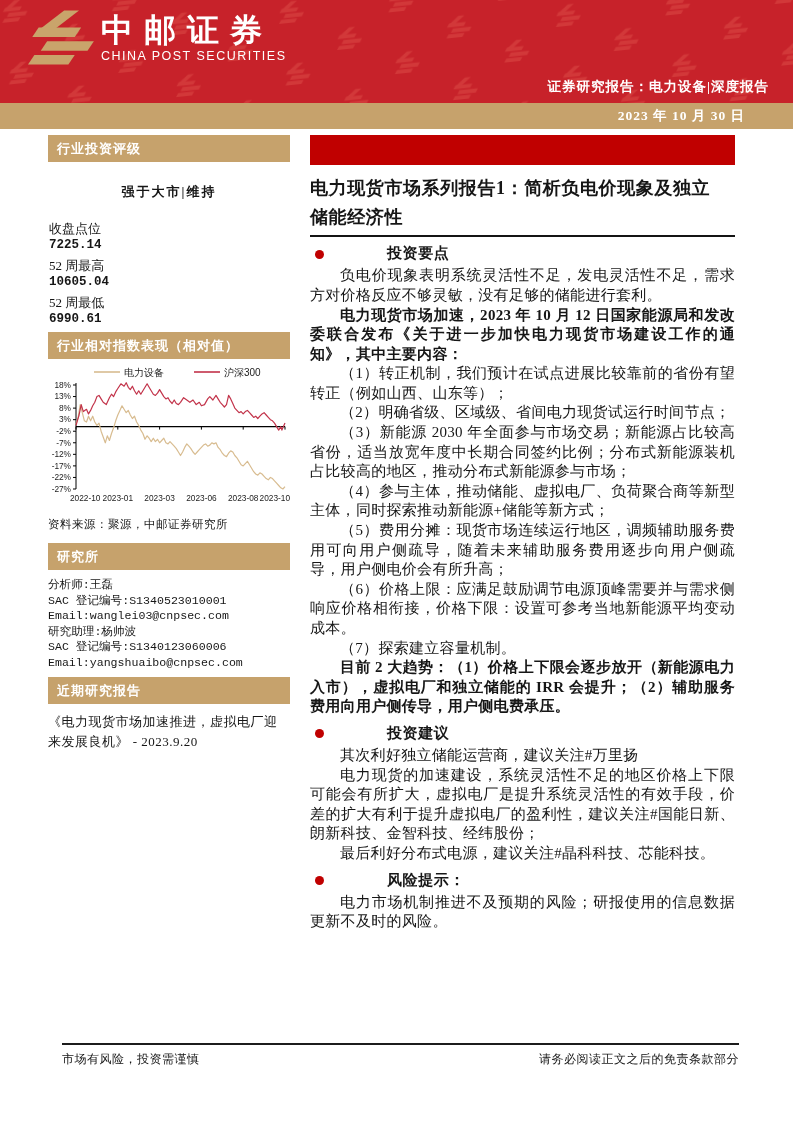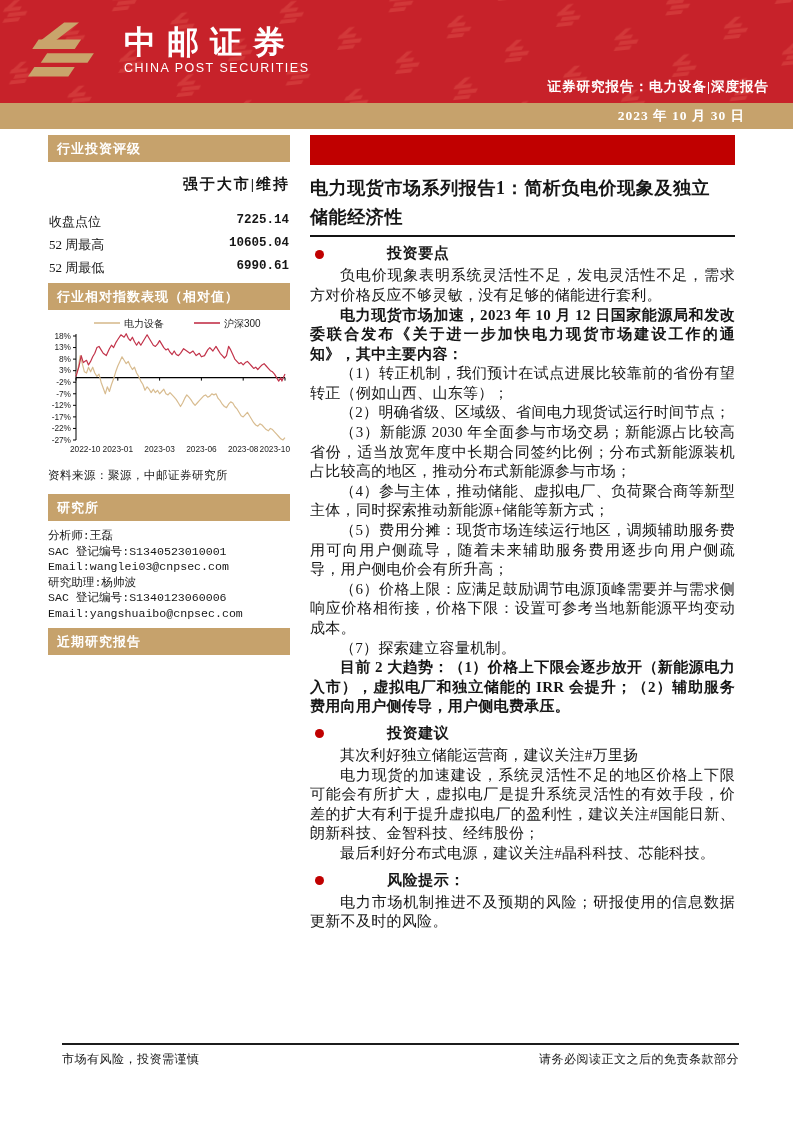--- a/index.html
+++ b/index.html
@@ -2,38 +2,38 @@
 <html><head>
 <meta charset="utf-8">
 <style>
   html,body{margin:0;padding:0;background:#9a9a9a;}
   .page{position:relative;width:793px;height:1122px;background:#ffffff;margin:0 auto;
         font-family:"Liberation Serif","DejaVu Serif",serif;color:#161616;overflow:hidden;}
 
   
   .brand{position:absolute;left:0;top:0;width:793px;height:103px;background:#C7222A;}
   .brand svg.bg{position:absolute;left:0;top:0;width:100%;height:100%;display:block;}
-  .logo-row{position:absolute;left:28px;top:16px;display:flex;align-items:center;gap:28px;}
+  .logo-row{position:absolute;left:28px;top:4px;display:flex;align-items:center;gap:5px;}
   .logo-mark{width:68px;height:68px;flex:none;}
   .logo-cn{color:#fff;font-size:32px;font-weight:bold;letter-spacing:11px;white-space:nowrap;
            font-family:"Liberation Sans","DejaVu Sans",sans-serif;line-height:1.1;}
   .logo-en{color:#fff;font-size:12.5px;letter-spacing:1.5px;white-space:nowrap;
            font-family:"Liberation Sans","DejaVu Sans",sans-serif;}
   .report-type{position:absolute;right:24px;bottom:7px;color:#fff;font-weight:bold;font-size:13.5px;letter-spacing:1px;}
   .date-band{position:absolute;left:0;top:103px;width:793px;height:26px;background:#C6A26C;
              color:#fff;font-size:13.5px;font-weight:bold;line-height:26px;text-align:right;
              padding-right:48px;box-sizing:border-box;letter-spacing:1px;}
 
   
   .sidebar{position:absolute;left:48px;top:135px;width:242px;}
   .side-header{background:#C6A26C;color:#fff;font-weight:bold;font-size:13px;height:27px;
                line-height:27px;padding:0 9px;letter-spacing:1px;}
-  .rating{text-align:right;font-size:15px;font-weight:bold;margin:13px 0 16px;letter-spacing:2px;}
+  .rating{text-align:center;font-size:13px;font-weight:bold;margin:21px 0 16px;letter-spacing:2px;}
   .basics{margin:5px 0 4px;}
-  .b-row{display:flex;justify-content:space-between;font-size:13px;padding:2.5px 1px;}
+  .b-row{display:flex;justify-content:space-between;font-size:13px;padding:2.5px 1px;flex-direction:column;}
   .b-value{font-family:"Liberation Mono","DejaVu Sans Mono",monospace;font-weight:bold;font-size:12.5px;}
   .chart-wrap{margin-top:6px;}
   .source{font-size:11.5px;margin:6px 0 11px;letter-spacing:0.5px;}
   .analyst{font-family:"Liberation Mono","DejaVu Sans Mono",monospace;font-size:11.6px;
            line-height:15.6px;margin:7px 0 6px;}
   .recent{font-size:13px;line-height:20px;margin-top:8px;letter-spacing:0.5px;}
 
   
   .main{position:absolute;left:310px;top:135px;width:425px;}
   .red-bar{height:30px;background:#C00000;}
@@ -154,20 +154,21 @@
     <div class="analyst" id="analyst-block">
         <div class="a-line">分析师:王磊</div>
         <div class="a-line">SAC 登记编号:S1340523010001</div>
         <div class="a-line">Email:wanglei03@cnpsec.com</div>
         <div class="a-line">研究助理:杨帅波</div>
         <div class="a-line">SAC 登记编号:S1340123060006</div>
         <div class="a-line">Email:yangshuaibo@cnpsec.com</div>
       </div>
 
     <div class="side-header">近期研究报告</div>
+    <div class="recent">《电力现货市场加速推进，虚拟电厂迎来发展良机》 - 2023.9.20</div>
   </aside>
 
   <main class="main">
     <div class="red-bar"></div>
     <h1 class="title">电力现货市场系列报告1：简析负电价现象及独立
 储能经济性</h1>
     <div class="rule"></div>
     <div id="sections">
         <div class="sec-head">
           <span class="bullet"></span>

